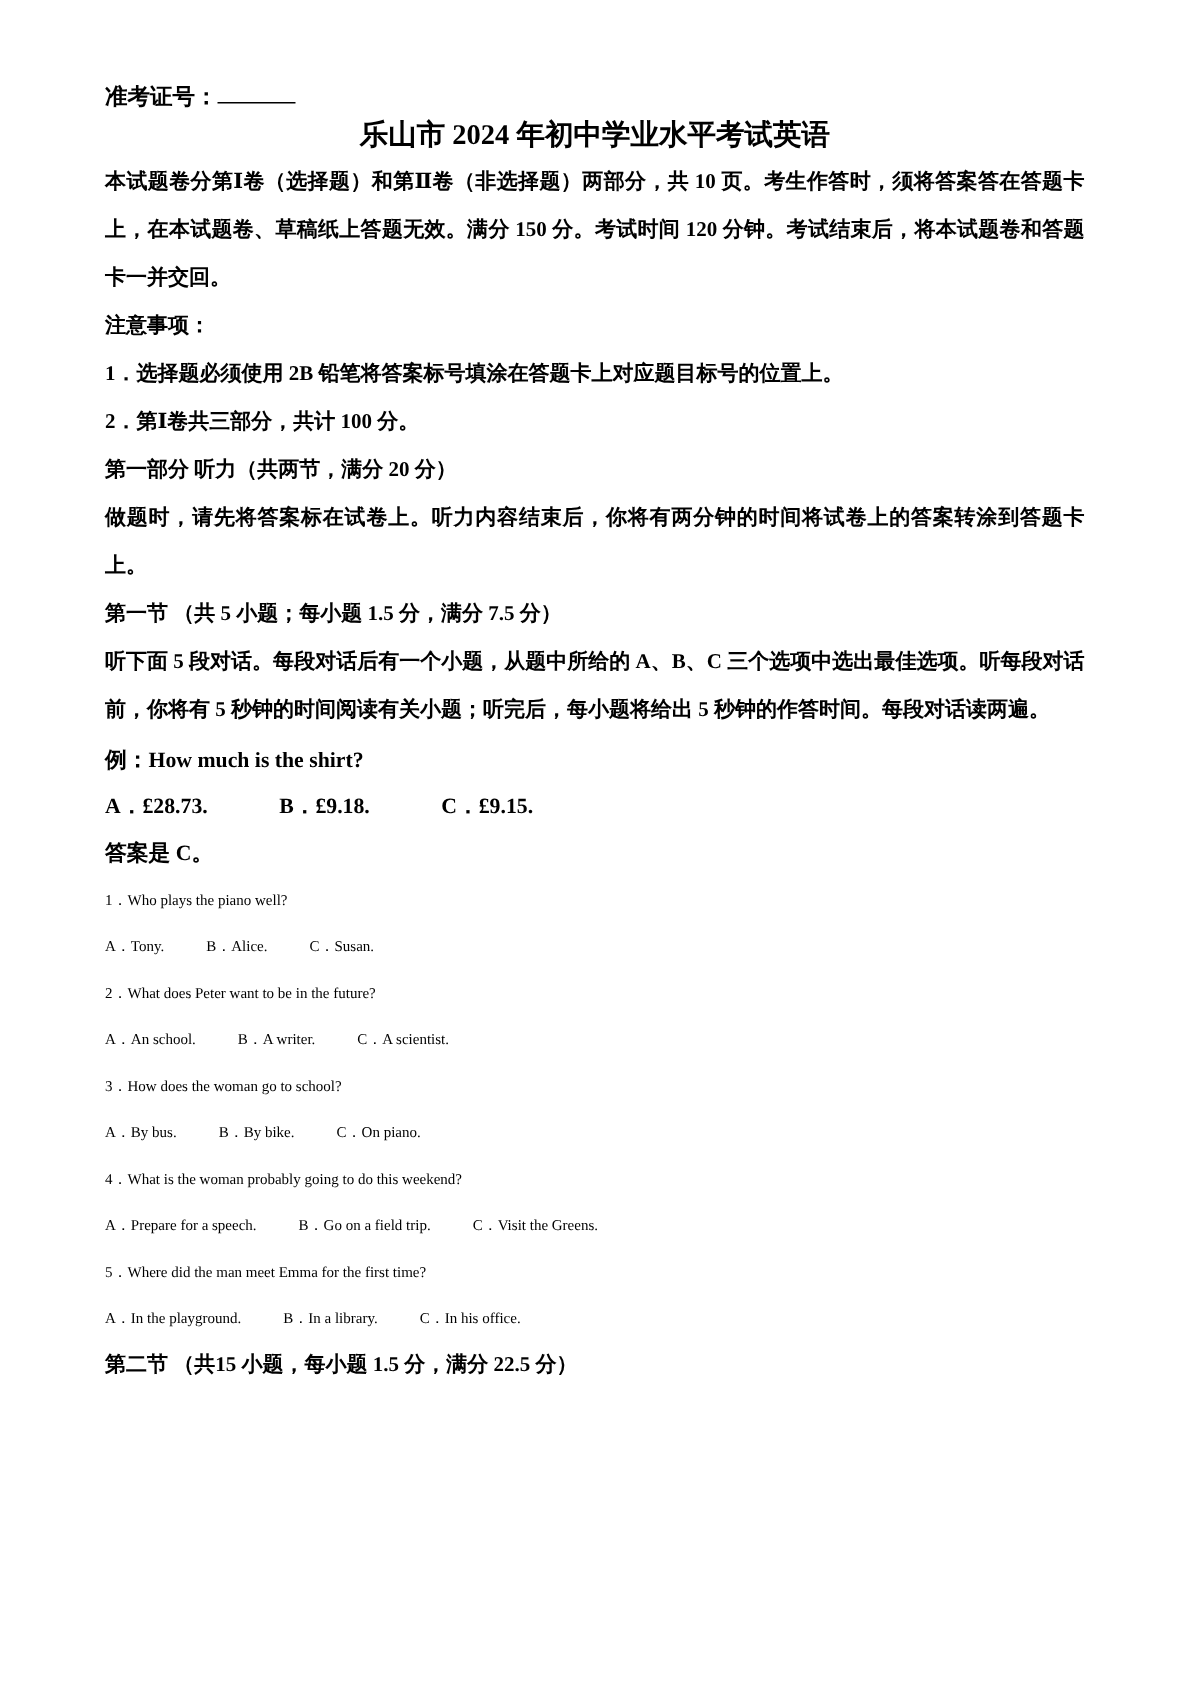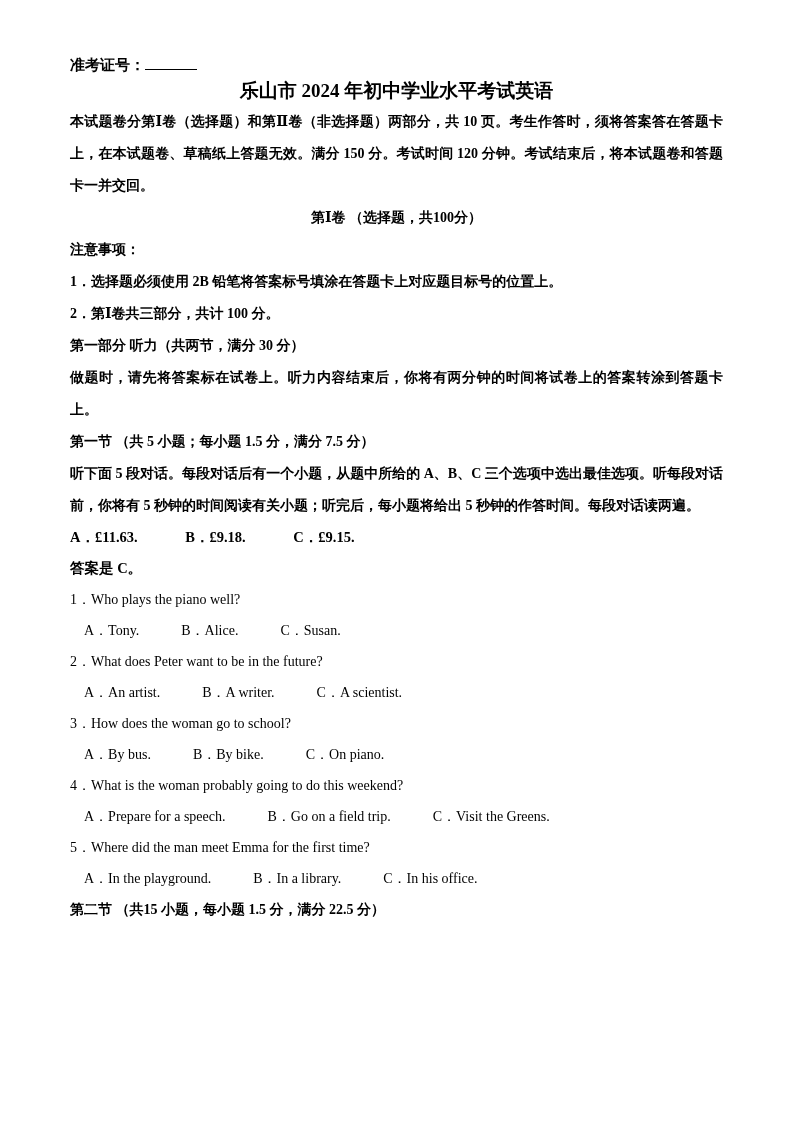--- a/index.html
+++ b/index.html
@@ -39,78 +39,78 @@
     margin-bottom: 10px;
   }
   .blank {
     display: inline-block;
     width: 52px;
     height: 13px;
     border-bottom: 1px solid #000;
     vertical-align: baseline;
   }
   .en {
-    font-size: 14px;
+    font-size: 10px;
     line-height: 31px;
   }
   .en-bold {
     font-size: 14.5px;
     font-weight: bold;
     line-height: 31px;
   }
-  .opt-row span { margin-right: 28px; margin-left: 14px; }
+  .opt-row span { margin-right: 28px; }
   .opt-row span:last-child { margin-right: 0; }
   .opt-row-bold span { margin-right: 44px; }
   .opt-row-bold span:last-child { margin-right: 0; }
   .block { margin: 0; }
   .mt-sm { margin-top: 2px; }
 </style>
 </head>
 <body>
 
 <div class="page">
 
   <div class="admission block">
     <span>准考证号：</span><span class="blank"></span>
   </div>
 
   <div class="title block">乐山市 2024 年初中学业水平考试英语</div>
 
   <p class="cn bold justify block">本试题卷分第Ⅰ卷（选择题）和第Ⅱ卷（非选择题）两部分，共 10 页。考生作答时，须将答案答在答题卡上，在本试题卷、草稿纸上答题无效。满分 150 分。考试时间 120 分钟。考试结束后，将本试题卷和答题卡一并交回。</p>
 
-  <div class="cn bold center block">第Ⅰ卷 （选择题，共100分）</div>
 
   <div class="cn bold block">注意事项：</div>
 
   <div class="cn bold block">1．选择题必须使用 2B 铅笔将答案标号填涂在答题卡上对应题目标号的位置上。</div>
 
   <div class="cn bold block">2．第Ⅰ卷共三部分，共计 100 分。</div>
 
-  <div class="cn bold block">第一部分  听力（共两节，满分 30 分）</div>
+  <div class="cn bold block">第一部分  听力（共两节，满分 20 分）</div>
 
   <p class="cn bold justify block">做题时，请先将答案标在试卷上。听力内容结束后，你将有两分钟的时间将试卷上的答案转涂到答题卡上。</p>
 
   <div class="cn bold block">第一节 （共 5 小题；每小题 1.5 分，满分 7.5 分）</div>
 
   <p class="cn bold justify block">听下面 5 段对话。每段对话后有一个小题，从题中所给的 A、B、C 三个选项中选出最佳选项。听每段对话前，你将有 5 秒钟的时间阅读有关小题；听完后，每小题将给出 5 秒钟的作答时间。每段对话读两遍。</p>
 
+  <div class="en-bold block mt-sm">例：How much is the shirt?</div>
 
   <div class="en-bold opt-row-bold block">
-    <span>A．£11.63.</span>
+    <span>A．£28.73.</span>
     <span>B．£9.18.</span>
     <span>C．£9.15.</span>
   </div>
 
   <div class="en-bold block">答案是 C。</div>
 
   <div>
       <div class="en block">1．Who plays the piano well?</div>
       <div class="en opt-row block"><span>A．Tony.</span><span>B．Alice.</span><span>C．Susan.</span></div>
       <div class="en block">2．What does Peter want to be in the future?</div>
-      <div class="en opt-row block"><span>A．An artist.</span><span>B．A writer.</span><span>C．A scientist.</span></div>
+      <div class="en opt-row block"><span>A．An school.</span><span>B．A writer.</span><span>C．A scientist.</span></div>
       <div class="en block">3．How does the woman go to school?</div>
       <div class="en opt-row block"><span>A．By bus.</span><span>B．By bike.</span><span>C．On piano.</span></div>
       <div class="en block">4．What is the woman probably going to do this weekend?</div>
       <div class="en opt-row block"><span>A．Prepare for a speech.</span><span>B．Go on a field trip.</span><span>C．Visit the Greens.</span></div>
       <div class="en block">5．Where did the man meet Emma for the first time?</div>
       <div class="en opt-row block"><span>A．In the playground.</span><span>B．In a library.</span><span>C．In his office.</span></div>
     </div>
 
   <div class="cn bold block">第二节 （共15 小题，每小题 1.5 分，满分 22.5 分）</div>
 

